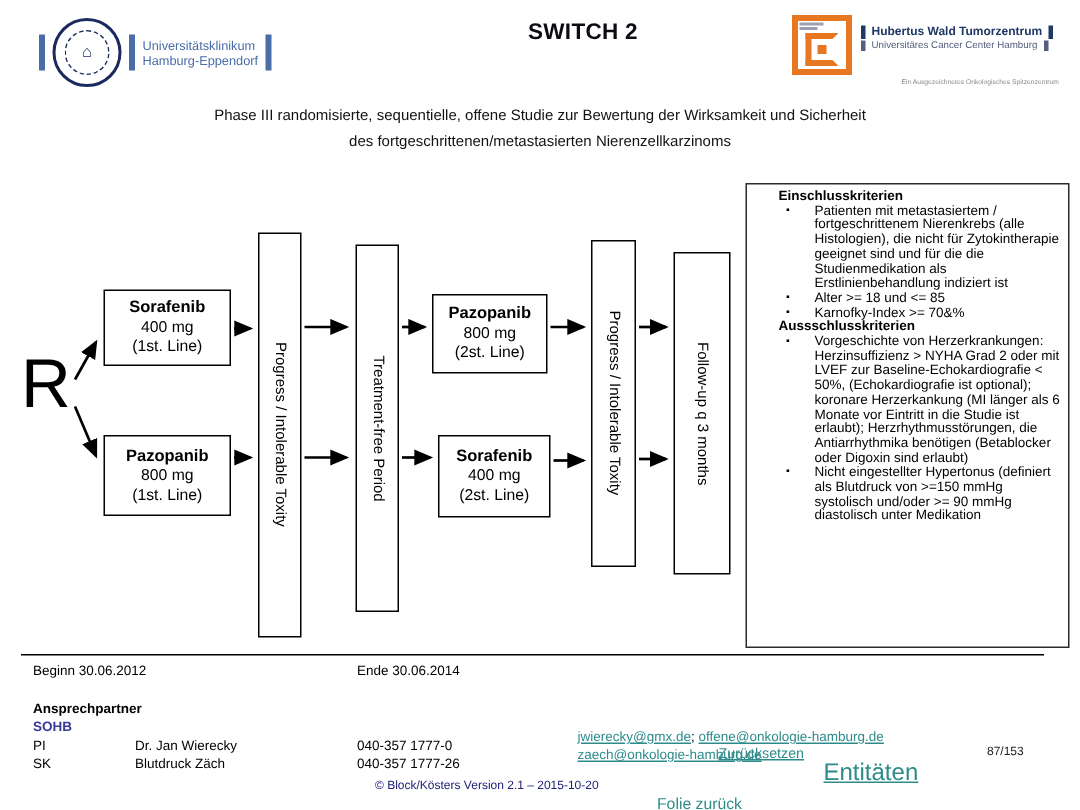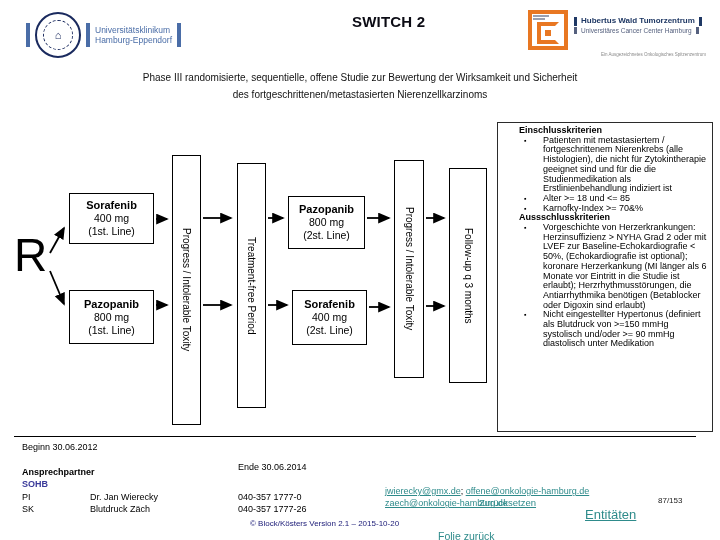--- a/index.html
+++ b/index.html
@@ -50,34 +50,34 @@
   #box4{left:292px;top:290px;width:75px;height:55px;}
   #vbox1{left:172px;top:155px;width:29px;height:270px;}
   #vbox2{left:237px;top:163px;width:29px;height:245px;}
   #vbox3{left:394px;top:160px;width:30px;height:218px;}
   #vbox4{left:449px;top:168px;width:38px;height:215px;}
 
   
   .footer-line{left:14px;top:436px;width:682px;border-top:1.4px solid #000;height:0;}
   .f9{font-size:9px;}
   .begin{left:22px;top:442px;}
-  .end{left:238px;top:442px;margin-top:20px;}
+  .end{left:238px;top:442px;}
   .contact-head{left:22px;top:467px;font-weight:bold;}
   .sohb{left:22px;top:479px;font-weight:bold;color:#3a3a9a;}
   .r1{top:492px;}
   .r2{top:504px;}
   .c-role{left:22px;}
   .c-name{left:90px;}
   .c-phone{left:238px;}
   .link{color:#2e8b8b;text-decoration:underline;cursor:pointer;}
   .emails1{left:385px;top:486px;font-size:9px;}
   .emails2{left:385px;top:498px;font-size:9px;}
   .lnk-reset{left:479px;top:497px;font-size:9.5px;}
   .lnk-back{left:438px;top:530px;font-size:10.5px;text-align:center;}
-  .lnk-ent{left:585px;top:507px;font-size:13px;}
+  .lnk-ent{left:549px;top:507px;font-size:16px;}
   .pagenum{left:658px;top:496px;font-size:8px;color:#222;}
   .version{left:250px;top:519px;font-size:8px;color:#20207a;}
 </style>
 </head>
 <body>
 
 <div class="abs uke-logo">
   <div class="uke-bar"></div>
   <div class="uke-seal">
     <div class="uke-seal-inner">⌂</div>

